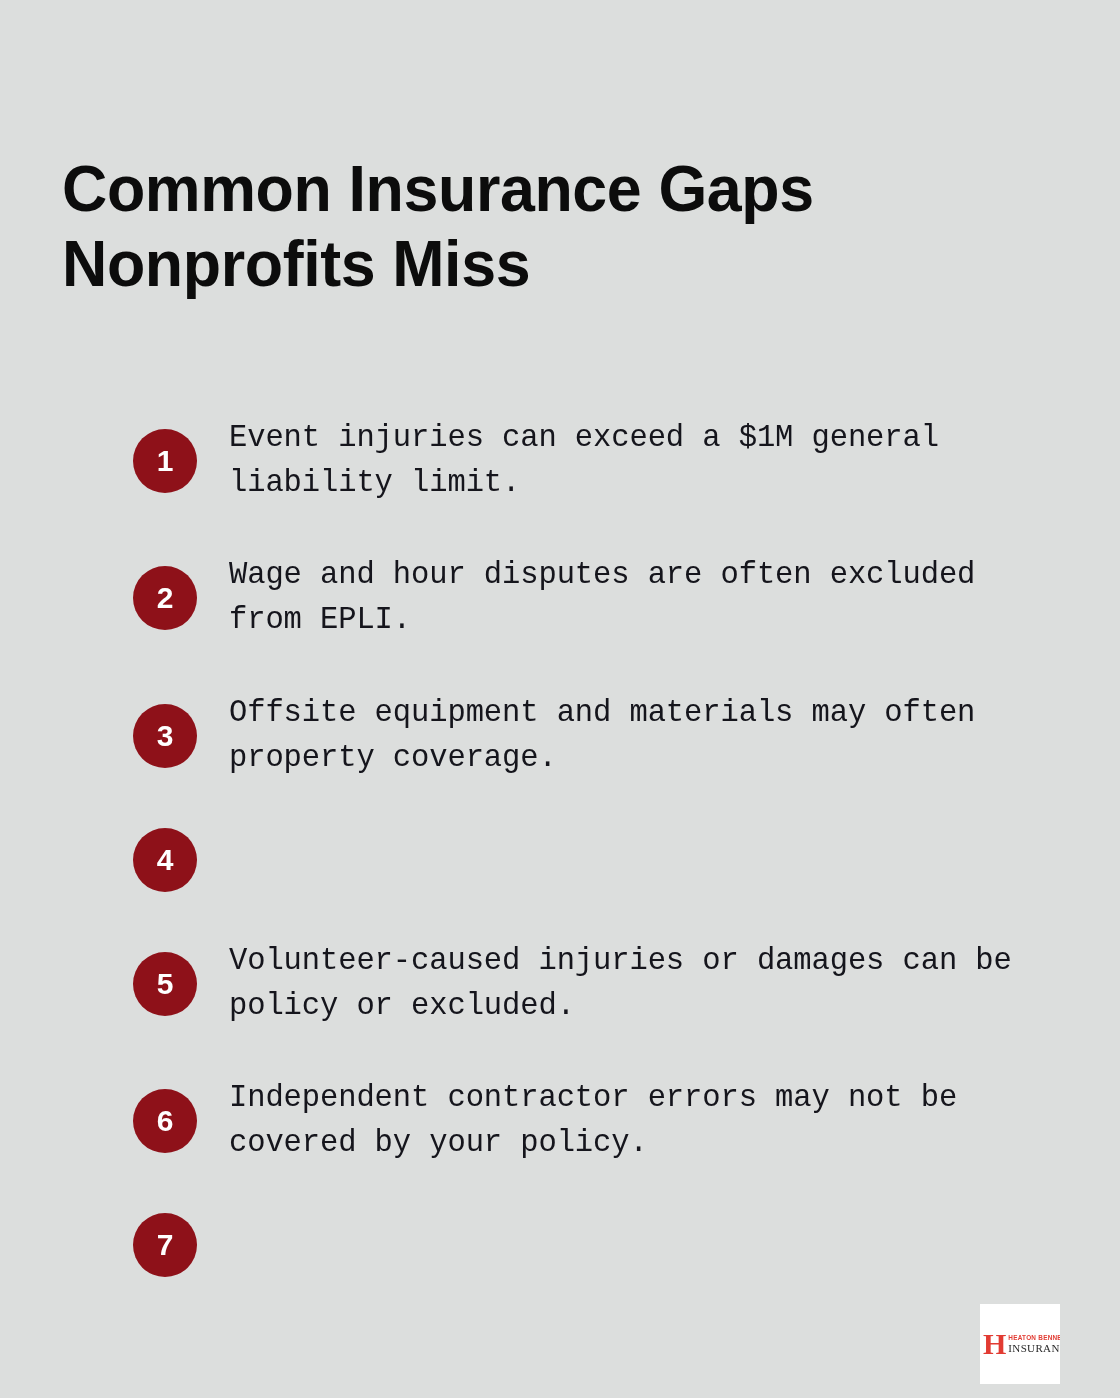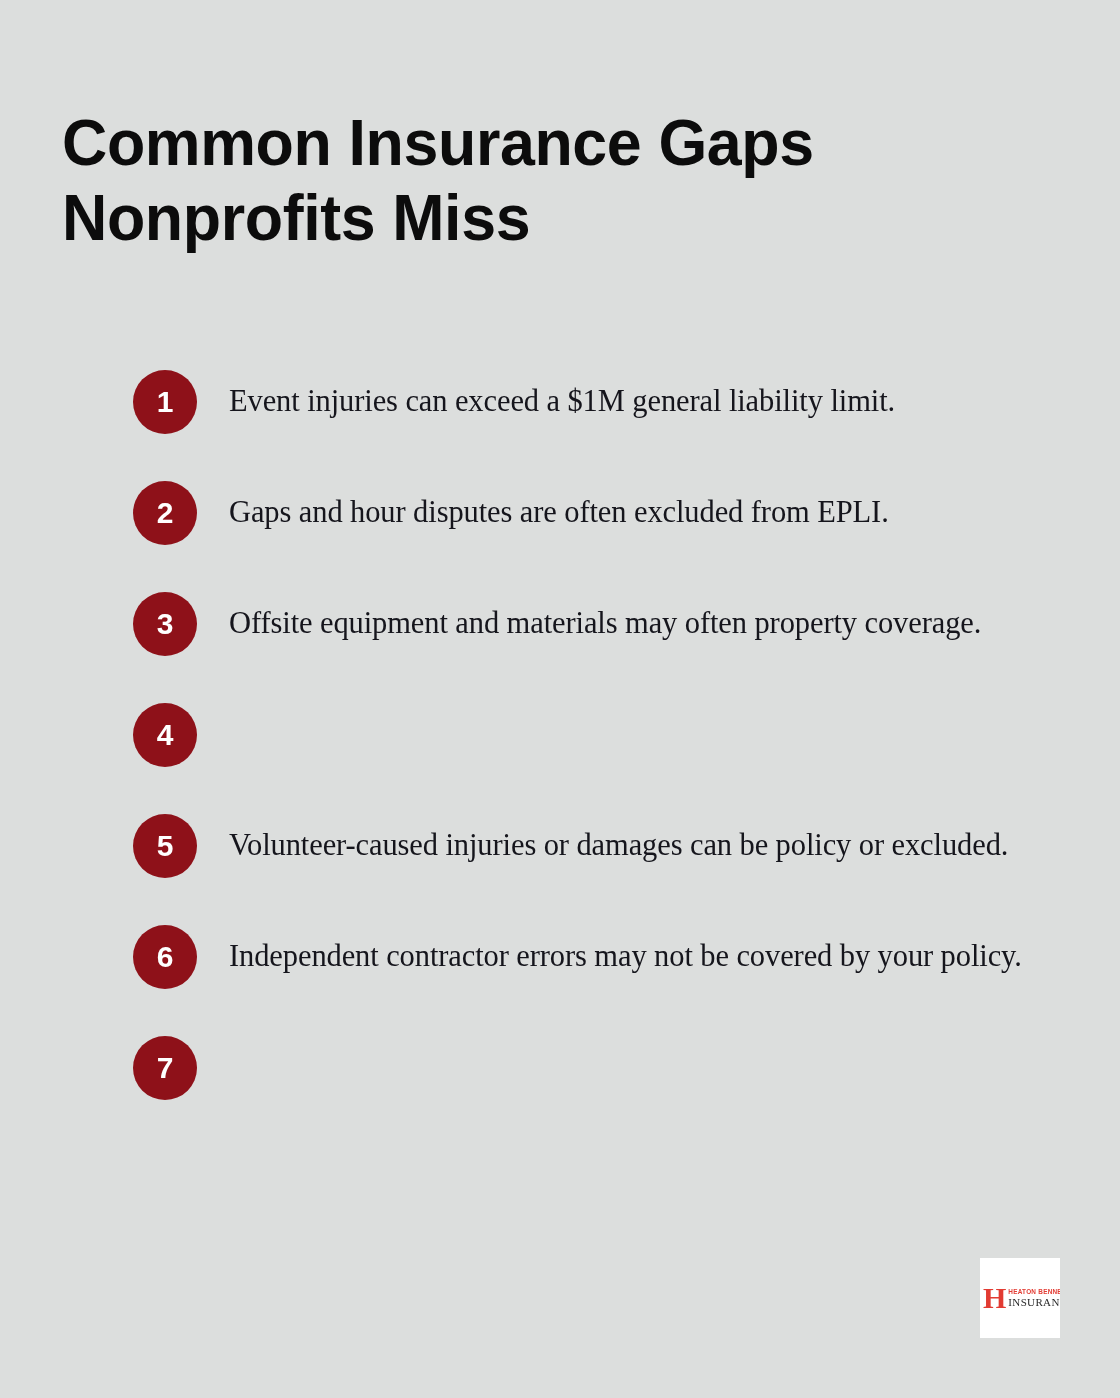--- a/index.html
+++ b/index.html
@@ -15,20 +15,21 @@
     -webkit-font-smoothing: antialiased;
     overflow: hidden;
   }
 
   .canvas {
     position: relative;
     width: 1120px;
     height: 1261px;
     box-sizing: border-box;
     background: #dcdedd;
+    margin-top: 46px;
   }
 
   
   .title-block {
     position: absolute;
     left: 62px;
     top: 105px;
     width: 900px;
   }
   .title {
@@ -78,21 +79,21 @@
     font-weight: 700;
     line-height: 1;
     letter-spacing: 0;
     user-select: none;
   }
 
   .item-text {
     flex: 1 1 auto;
     margin-left: 32px;
     max-width: 812px;
-    font-family: Liberation Serif, serif;
+    font-family: Liberation Mono, monospace;
     font-size: 30.5px;
     font-weight: 400;
     line-height: 1.48;
     color: #15151c;
     letter-spacing: -0.1px;
   }
 
   
   .logo {
     position: absolute;
@@ -155,21 +156,21 @@
 
   <ul class="list">
 
     <li class="list-item">
       <div class="badge">1</div>
       <div class="item-text">Event injuries can exceed a $1M general liability limit.</div>
     </li>
 
     <li class="list-item">
       <div class="badge">2</div>
-      <div class="item-text">Gaps and hour disputes are often excluded from EPLI.</div>
+      <div class="item-text">Wage and hour disputes are often excluded from EPLI.</div>
     </li>
 
     <li class="list-item">
       <div class="badge">3</div>
       <div class="item-text">Offsite equipment and materials may often property coverage.</div>
     </li>
 
     <li class="list-item">
       <div class="badge">4</div>
     </li>

